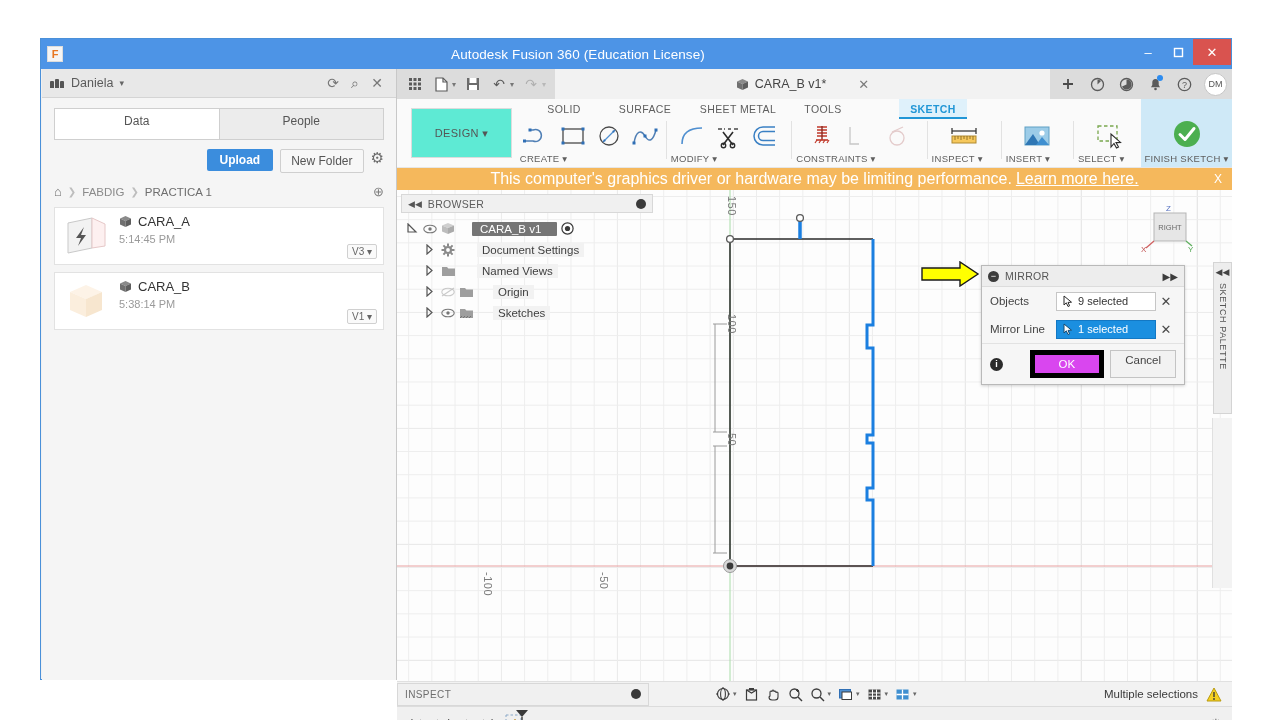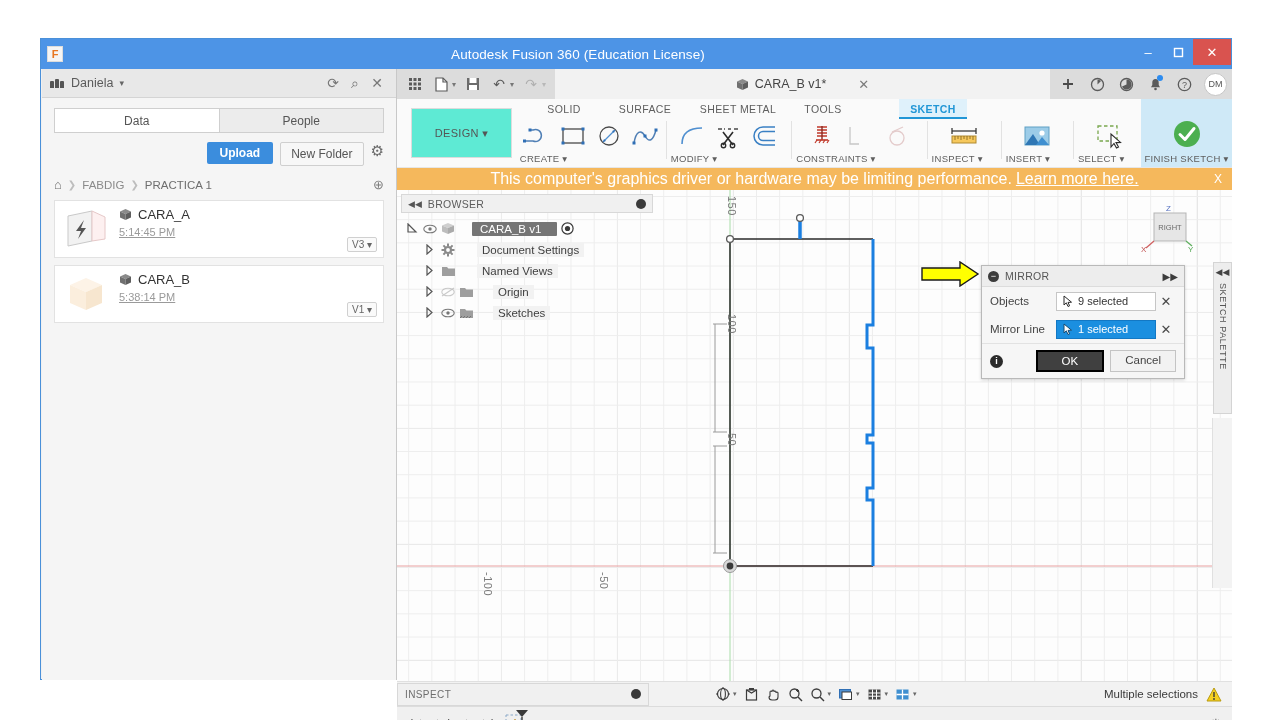--- a/index.html
+++ b/index.html
@@ -60,21 +60,21 @@
   .dp-users-icon { display: flex; gap: 1px; align-items: flex-end; margin-right: 7px; }
   .dp-users-icon i { display: block; width: 4px; height: 7px; background: #555; border-radius: 1px 1px 0 0; }
   .dp-users-icon i:nth-child(2) { height: 9px; }
   .dp-user { font-size: 12.5px; color: #5a5a5a; }
   .dp-caret { margin-left: 6px; font-size: 9px; color: #666; }
   .dp-head-spacer { flex: 1; }
   .dp-icon { width: 22px; text-align: center; color: #777; font-size: 14px; }
 
   .dp-tabs { display: flex; margin: 10px 12px 0 12px; }
   .dp-tab {
-    flex: 1; height: 25px; line-height: 24px; text-align: center;
+    flex: 1; height: 32px; line-height: 24px; text-align: center;
     font-size: 12px; color: #555;
     border: 1px solid #cfcfcf; box-sizing: border-box;
   }
   .dp-tab.active { background: #ffffff; }
   .dp-tab.inactive { background: #ececec; border-left: none; }
 
   .dp-actions {
     display: flex; justify-content: flex-end; align-items: flex-start;
     margin: 9px 12px 0 12px; gap: 7px;
   }
@@ -99,21 +99,21 @@
   .file-list { margin: 8px 12px 0 12px; }
   .file-card {
     display: flex; background: #ffffff; border: 1px solid #e2e2e2;
     height: 58px; margin-bottom: 7px; position: relative; box-sizing: border-box;
   }
   .file-thumb {
     width: 62px; display: flex; align-items: center; justify-content: center;
   }
   .file-info { flex: 1; padding: 6px 0 0 2px; }
   .file-title { font-size: 13px; color: #333; display: flex; align-items: center; gap: 6px; }
-  .file-time { font-size: 11px; color: #9a9a9a; margin-top: 4px; text-decoration: underline; }
+  .file-time { font-size: 11px; color: #9a9a9a; margin-top: 4px; }
   .file-ver {
     position: absolute; right: 6px; bottom: 5px;
     font-size: 10px; color: #666; border: 1px solid #d0d0d0;
     background: #fafafa; padding: 1px 4px; border-radius: 2px;
   }
 
   
   .workspace {
     position: absolute; left: 356px; top: 30px;
     width: 835px; height: 611px; background: #fafafa;
@@ -224,21 +224,21 @@
   .md-sel {
     flex: 1; height: 19px; border: 1px solid #c6c6c6; background: #fff;
     display: flex; align-items: center; gap: 5px; padding: 0 6px; font-size: 11px; color: #333;
     box-sizing: border-box;
   }
   .md-sel.active { background: #1b8fe0; border-color: #1378c4; color: #fff; }
   .md-x { width: 20px; text-align: center; color: #4a4a4a; font-size: 13px; }
   .md-foot { display: flex; align-items: center; padding: 6px 8px; border-top: 1px solid #e2e2e2; }
   .md-info { width: 13px; height: 13px; border-radius: 50%; background: #2b2b2b; color: #fff; font-size: 9px; font-weight: bold; display: flex; align-items: center; justify-content: center; }
   .md-btns { margin-left: auto; display: flex; gap: 6px; }
-  .md-ok { background: #404040; color: #fff; font-size: 11.5px; padding: 3px 24px; border: 2px solid #000000; }
+  .md-ok { background: #d946ef; color: #fff; font-size: 11.5px; padding: 3px 24px; border: 5px solid #000000; }
   .md-cancel { background: #f2f2f2; color: #444; font-size: 11.5px; padding: 3px 14px; border: 1px solid #c4c4c4; }
 
   
   .yellow-arrow { position: absolute; left: 523px; top: 71px; z-index: 21; }
 
   
   .viewcube { position: absolute; right: 38px; top: 10px; z-index: 10; }
 
   
   .sk-palette {

